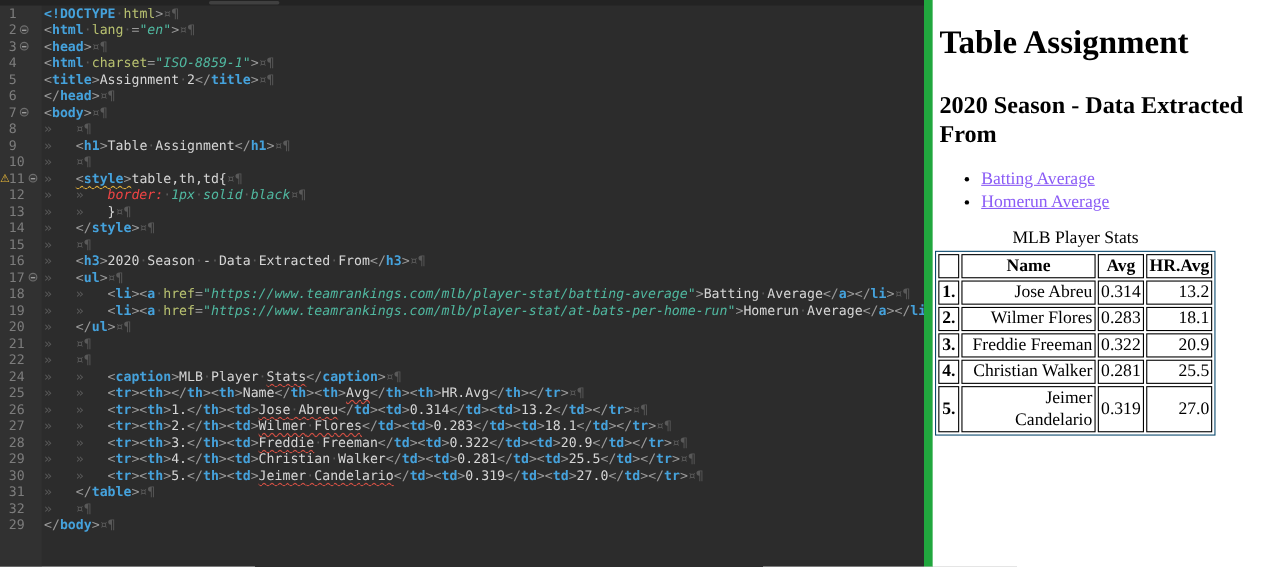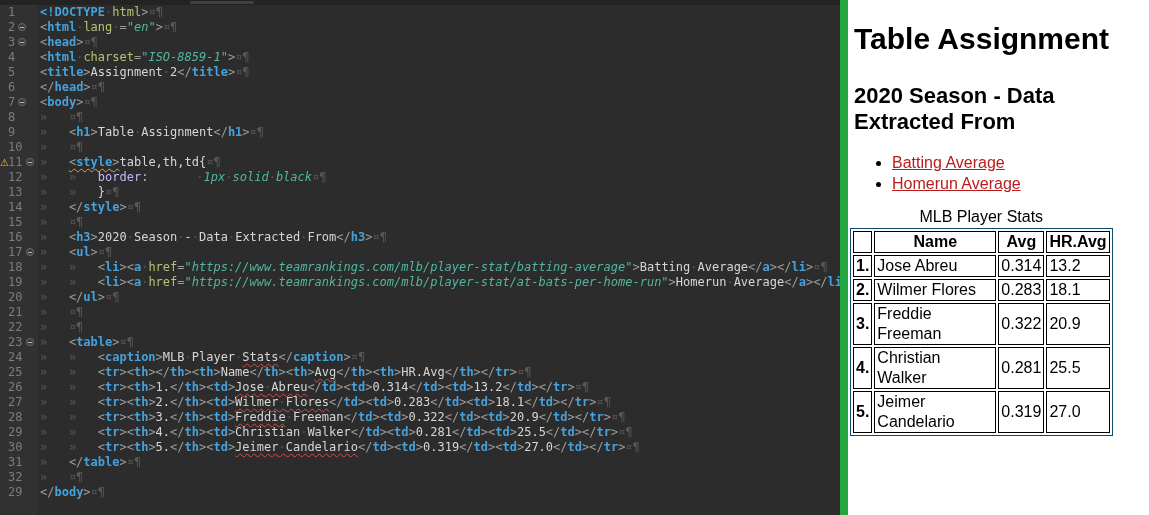--- a/index.html
+++ b/index.html
@@ -19,46 +19,46 @@
   .fold::after{content:"";position:absolute;left:1px;top:2.5px;width:4px;height:1px;background:#b5b5b5;}
   .cursmark{position:absolute;left:0;top:1px;width:9px;height:12px;
             background:repeating-linear-gradient(45deg,#4a7ac0 0 2px,#2a4a80 2px 4px);}
   .codetxt{position:absolute;left:40px;top:0;white-space:pre;}
   .tk{}
   .tag{color:#45a2dc;font-weight:bold;}
   .punc{color:#9b9b9b;}
   .attr{color:#b8c170;}
   .str{color:#50b8a0;font-style:italic;}
   .text{color:#d6d6d6;}
-  .cssprop{color:#c4b5fd;}
-  .cssval{color:#50b8a0;font-style:italic;margin-left:48px;}
+  .cssprop{color:#ef4444;font-style:italic;}
+  .cssval{color:#50b8a0;font-style:italic;}
   .eol{color:#595959;}
   .tab{color:#595959;display:inline-block;width:4ch;}
   .ws{color:#595959;font-style:normal;font-weight:normal;}
   .sp-red{text-decoration:underline wavy #d14f43;text-decoration-thickness:1px;text-underline-offset:2px;text-decoration-skip-ink:none;}
   .sp-warn{text-decoration:underline wavy #d8a838;text-decoration-thickness:1px;text-underline-offset:2px;text-decoration-skip-ink:none;}
 
   
   .divider{position:absolute;left:840px;top:0;width:8px;height:515px;background:#21a73e;}
 
   
   .preview{position:absolute;left:848px;top:0;width:301px;height:515px;background:#fff;color:#000;
-           overflow:hidden;font-family:Liberation Sans, sans-serif;padding-left:6px;box-sizing:border-box;}
+           overflow:hidden;font-family:Liberation Serif, serif;padding-left:6px;box-sizing:border-box;}
   .preview h1{font-size:30px;font-weight:bold;margin:22px 0 0 0;}
   .preview h3{font-size:22px;font-weight:bold;margin:27px 0 0 0;}
   .preview ul{margin:19px 0 0 0;padding-left:38px;font-size:16px;}
   .preview li{margin-bottom:3px;}
-  .preview a{color:#b91c1c;text-decoration:underline;}
+  .preview a{color:#8b5cf6;text-decoration:underline;}
   .ptable{border-collapse:separate;border-spacing:2px;border:1px solid #0c4a6e;margin:15px 0 0 -4px;
           font-size:16px;caption-side:top;}
   .ptable caption{font-size:16px;padding-bottom:2px;text-align:center;white-space:nowrap;}
   .ptable th,.ptable td{border:1px solid #000;padding:0 2px;height:20px;line-height:20px;}
   .ptable thead th{font-weight:bold;text-align:center;}
   .ptable tbody th{font-weight:bold;text-align:center;}
-  .ptable td{text-align:left;}
+  .ptable td{text-align:right;}
   .ptable th:nth-child(1){width:13px;}
   .ptable th:nth-child(2),.ptable td:nth-child(2){width:116px;}
   .ptable th:nth-child(3),.ptable td:nth-child(3){width:34px;}
   .ptable th:nth-child(4),.ptable td:nth-child(4){width:48px;}
 </style>
 </head>
 <body>
 
 <div class="editor">
   <div class="gutterband"></div>
@@ -149,25 +149,20 @@
         <span class="num">20</span>
         <span class="codetxt"><span class="tk tab">»</span><span class="tk punc">&lt;/</span><span class="tk tag">ul</span><span class="tk punc">&gt;</span><span class="tk eol">¤¶</span></span>
       </div>
       <div class="line">
         <span class="num">21</span>
         <span class="codetxt"><span class="tk tab">»</span><span class="tk eol">¤¶</span></span>
       </div>
       <div class="line">
         <span class="num">22</span>
         <span class="codetxt"><span class="tk tab">»</span><span class="tk eol">¤¶</span></span>
-      </div>
-      <div class="line">
-        <span class="num">23</span>
-        <span class="fold" style="left: 25.5px;"></span>
-        <span class="codetxt"><span class="tk tab">»</span><span class="tk punc">&lt;</span><span class="tk tag">table</span><span class="tk punc">&gt;</span><span class="tk eol">¤¶</span></span>
       </div>
       <div class="line">
         <span class="num">24</span>
         <span class="codetxt"><span class="tk tab">»</span><span class="tk tab">»</span><span class="tk punc">&lt;</span><span class="tk tag">caption</span><span class="tk punc">&gt;</span><span class="tk text">MLB<span class="ws">·</span>Player<span class="ws">·</span></span><span class="tk text sp-red">Stats</span><span class="tk punc">&lt;/</span><span class="tk tag">caption</span><span class="tk punc">&gt;</span><span class="tk eol">¤¶</span></span>
       </div>
       <div class="line">
         <span class="num">25</span>
         <span class="codetxt"><span class="tk tab">»</span><span class="tk tab">»</span><span class="tk punc">&lt;</span><span class="tk tag">tr</span><span class="tk punc">&gt;&lt;</span><span class="tk tag">th</span><span class="tk punc">&gt;&lt;/</span><span class="tk tag">th</span><span class="tk punc">&gt;&lt;</span><span class="tk tag">th</span><span class="tk punc">&gt;</span><span class="tk text">Name</span><span class="tk punc">&lt;/</span><span class="tk tag">th</span><span class="tk punc">&gt;&lt;</span><span class="tk tag">th</span><span class="tk punc">&gt;</span><span class="tk text sp-red">Avg</span><span class="tk punc">&lt;/</span><span class="tk tag">th</span><span class="tk punc">&gt;&lt;</span><span class="tk tag">th</span><span class="tk punc">&gt;</span><span class="tk text">HR.Avg</span><span class="tk punc">&lt;/</span><span class="tk tag">th</span><span class="tk punc">&gt;&lt;/</span><span class="tk tag">tr</span><span class="tk punc">&gt;</span><span class="tk eol">¤¶</span></span>
       </div>
       <div class="line">

